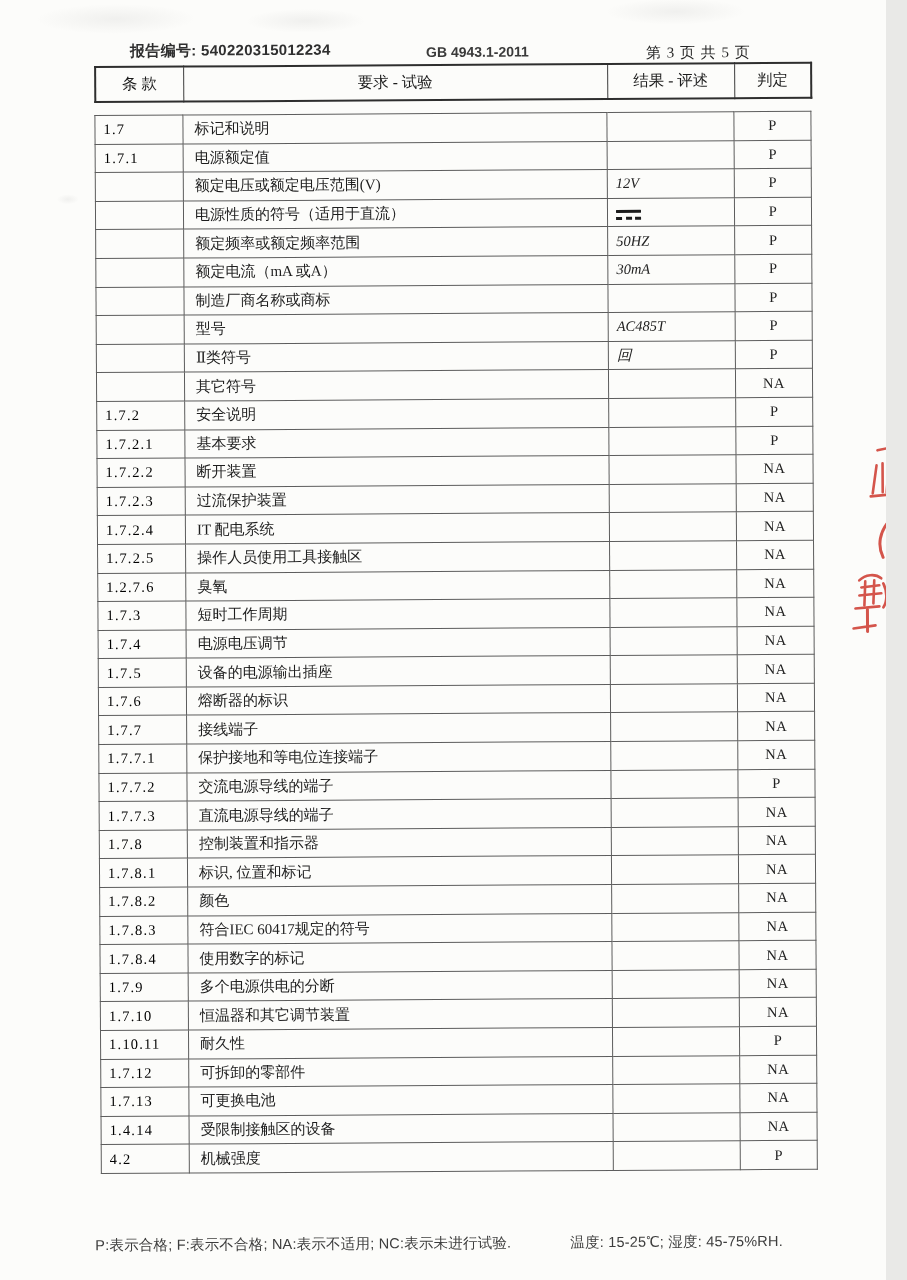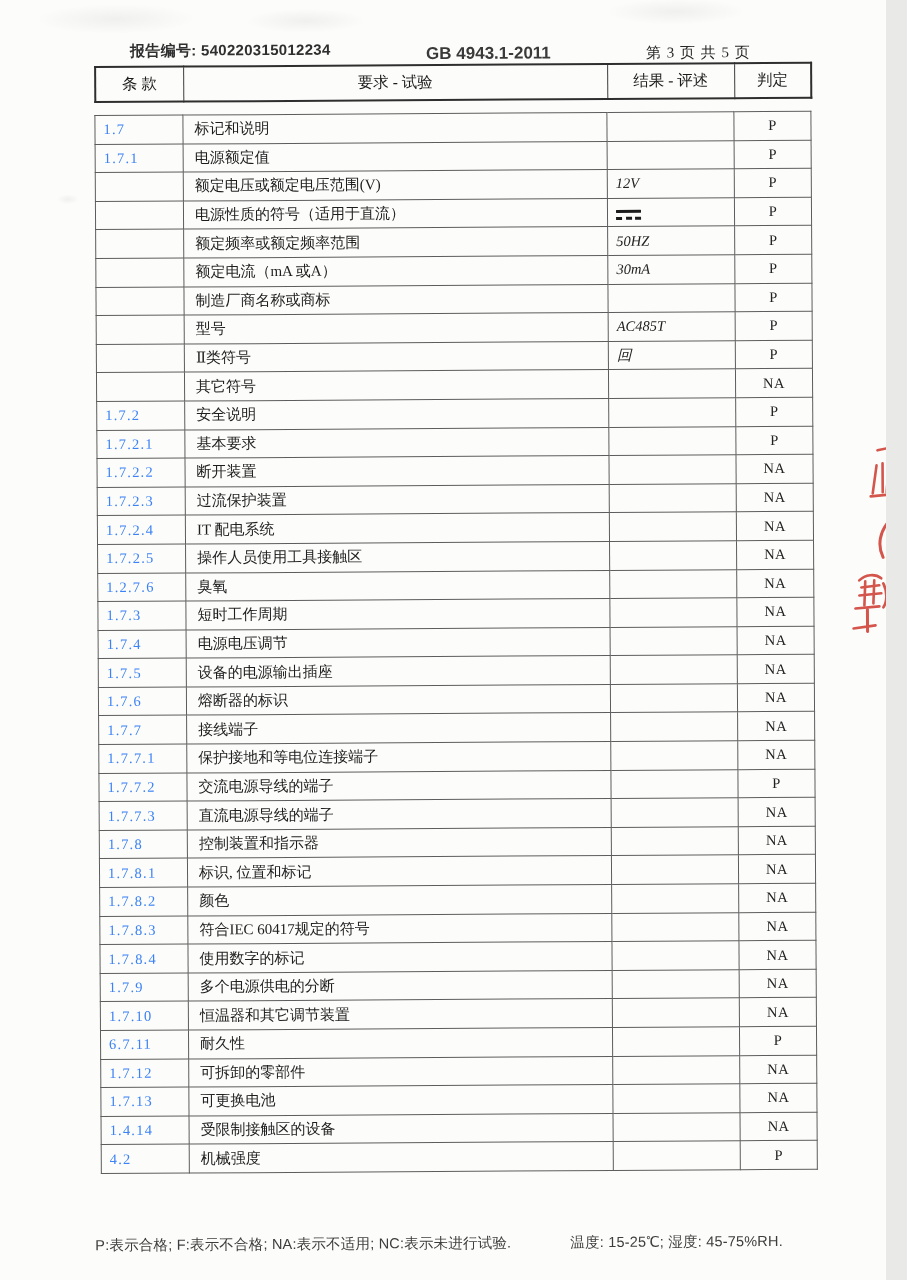--- a/index.html
+++ b/index.html
@@ -8,35 +8,35 @@
          font-family:"Liberation Serif","DejaVu Serif",serif;color:#1f1f1f;}
   .content{position:absolute;inset:0;transform:rotate(-0.35deg);transform-origin:50% 55%;}
 
   
   .smudge{position:absolute;border-radius:50%;background:radial-gradient(closest-side,rgba(80,80,80,0.07),rgba(80,80,80,0));}
 
   
   .report-no{position:absolute;left:134px;top:40px;font-family:"Liberation Sans",sans-serif;
              font-size:15px;font-weight:700;color:#2f2f2f;letter-spacing:.3px;}
   .standard{position:absolute;left:430px;top:44px;font-family:"Liberation Sans",sans-serif;
-            font-size:17px;font-weight:700;color:#3a3a3a;}
+            font-size:14px;font-weight:700;color:#3a3a3a;}
   .pageinfo{position:absolute;left:650px;top:45px;font-size:15px;color:#262626;letter-spacing:1px;}
 
   
   table{border-collapse:collapse;table-layout:fixed;}
   .htable{position:absolute;left:98px;top:64px;width:716px;height:37px;border:2px solid #2e2e2e;}
   .htable td{border:1.4px solid #3c3c3c;text-align:center;font-size:15.5px;color:#1c1c1c;padding:0;}
   .btable{position:absolute;left:98px;top:113px;width:716px;height:1059px;border:1.8px solid #2e2e2e;}
   .btable td{border:1px solid #5d5d5d;padding:0 0 0 8px;font-size:14.5px;vertical-align:middle;
              overflow:hidden;white-space:nowrap;}
   .col-clause{width:88px;}
   .col-req{width:424px;}
   .col-res{width:127px;}
   .col-ver{width:77px;}
-  td.c-clause{letter-spacing:1.2px;color:#3b82f6;margin-top:18px;}
+  td.c-clause{letter-spacing:1.2px;color:#000000;margin-top:18px;}
   td.c-req{padding-left:11px;font-size:15px;color:#1e1e1e;}
   td.c-res{color:#222;font-style:italic;}
   td.c-ver{text-align:center;padding:0;letter-spacing:.5px;color:#222;}
 
   
   .dc{display:inline-block;width:25px;vertical-align:middle;margin-top:2px;}
   .dc-top{display:block;height:3px;background:#1c1c1c;margin-bottom:3.5px;border-radius:.5px;}
   .dc-dashes{display:flex;gap:3.5px;}
   .dc-dashes i{display:block;width:6px;height:3px;background:#1c1c1c;}
 
@@ -316,21 +316,21 @@
   </tr>
 
   <tr>
     <td class="c-clause">1.7.10</td>
     <td class="c-req">恒温器和其它调节装置</td>
     <td class="c-res"></td>
     <td class="c-ver">NA</td>
   </tr>
 
   <tr>
-    <td class="c-clause">6.7.11</td>
+    <td class="c-clause">1.10.11</td>
     <td class="c-req">耐久性</td>
     <td class="c-res"></td>
     <td class="c-ver">P</td>
   </tr>
 
   <tr>
     <td class="c-clause">1.7.12</td>
     <td class="c-req">可拆卸的零部件</td>
     <td class="c-res"></td>
     <td class="c-ver">NA</td>

